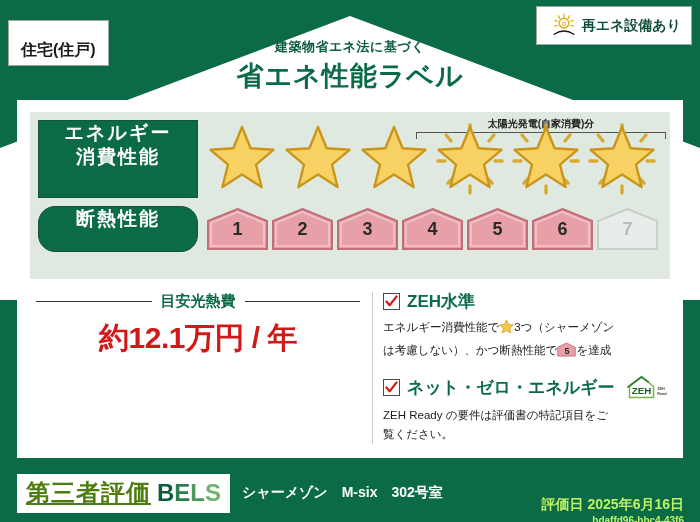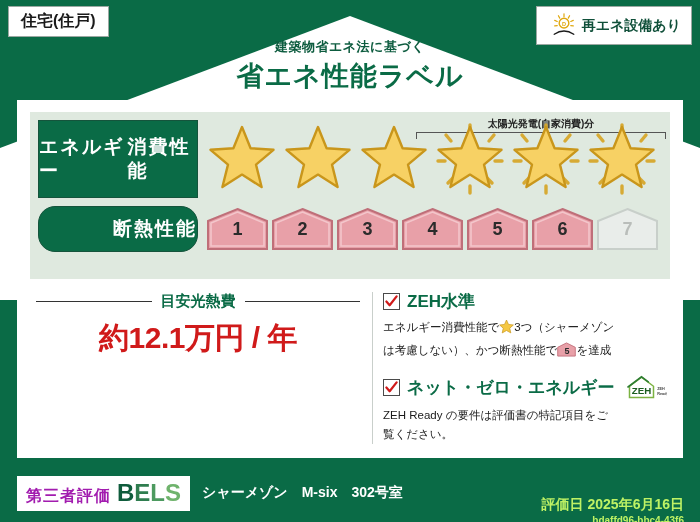--- a/index.html
+++ b/index.html
@@ -20,24 +20,24 @@
 
   
   .roof {
     position:absolute;
     left:0; top:0; width:700px; height:300px;
     pointer-events:none;
   }
 
   
   .top-tag {
-    position:absolute; left:8px; top:6px;
+    position:absolute; left:8px; top:20px;
     background:#ffffff;
     border:1px solid #9ba8a2;
-    padding:5px 12px 6px 12px;
+    padding:20px 12px 6px 12px;
     font-size:16px; font-weight:bold; color:#1a1a1a;
     letter-spacing:0px;
     line-height:1.15;
   }
   .top-badge {
     position:absolute; right:8px; top:6px;
     background:#ffffff;
     border:1px solid #9ba8a2;
     padding:5px 10px 6px 14px;
     display:flex; align-items:center; gap:5px;
@@ -74,22 +74,22 @@
     padding:8px;
   }
   .perf-row { display:flex; align-items:stretch; }
   .perf-row + .perf-row { margin-top:8px; }
 
   .perf-label {
     width:160px; flex:0 0 160px;
     background:#0a6b46;
     border:1px solid #15543c;
     color:#ffffff;
-    display:flex; flex-direction:row;
-    align-items:center; justify-content:flex-end;
+    display:flex; flex-direction:column;
+    align-items:center; justify-content:flex-start;
     font-weight:bold; letter-spacing:2px;
     line-height:1.25;
   }
   .perf-label.energy { height:78px; font-size:19px; }
   .perf-label.insul  { height:46px; font-size:19px;border-radius:17px; }
 
   .perf-value { flex:1; position:relative; }
 
   
   .stars {
@@ -191,21 +191,21 @@
   .footer {
     position:absolute; left:0; right:0; bottom:0; height:58px;
     display:flex; align-items:center;
   }
   .bels-box {
     background:#ffffff; margin-left:17px;
     padding:3px 9px 4px 9px;
     display:flex; align-items:baseline; gap:6px;
   }
   .bels-box .jp {
-    font-size:16px; font-weight:bold; color:#a21caf; letter-spacing:1px;
+    font-size:24px; font-weight:bold; color:#4d7c0f; letter-spacing:1px;text-decoration:underline;
   }
   .bels-box .bels { font-size:24px; font-weight:bold; letter-spacing:0px; }
   .bels-box .bels .b1 { color:#0f5c3c; }
   .bels-box .bels .b2 { color:#2f7d4f; }
   .bels-box .bels .b3 { color:#4d9a5f; }
   .bels-box .bels .b4 { color:#6fb36c; }
   .footer .prop {
     color:#ffffff; font-size:14px; font-weight:bold;
     margin-left:12px; white-space:nowrap;
   }

